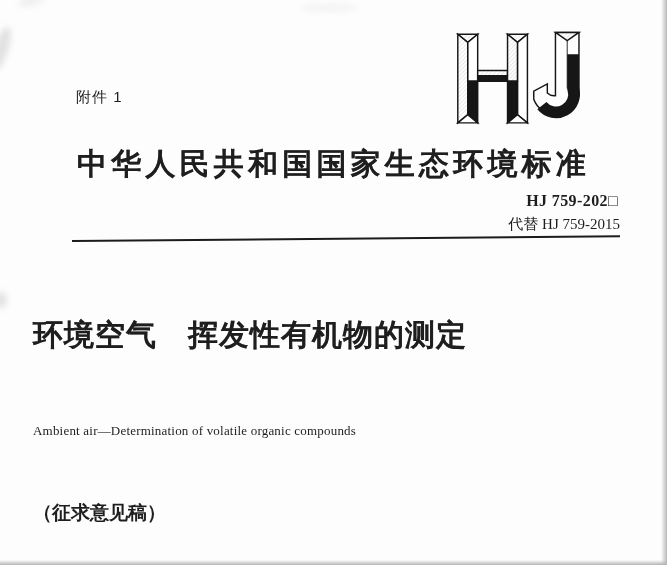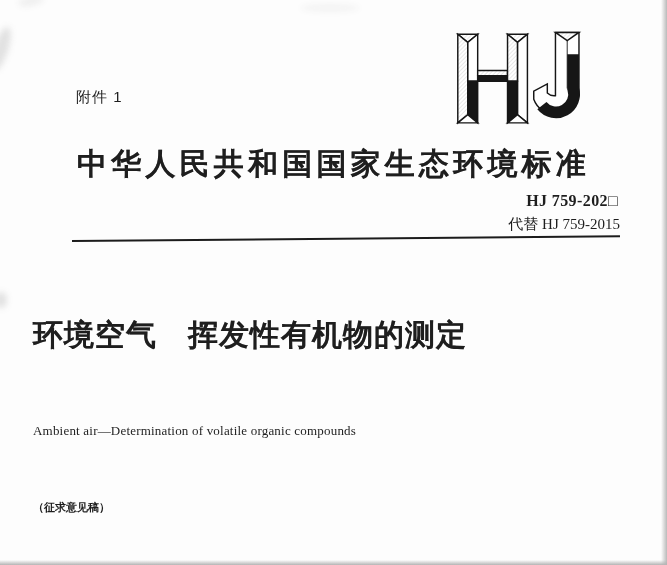--- a/index.html
+++ b/index.html
@@ -44,21 +44,21 @@
   .centerband{left:33px;width:634px;text-align:left;margin:0;}
   .title-cn{font-family:"Liberation Sans","DejaVu Sans",sans-serif;
     font-size:30px;font-weight:bold;letter-spacing:1px;white-space:nowrap;
     text-shadow:0 0 .6px rgba(0,0,0,.5);}
   .l1{top:315px;}
   .l2{top:363px;}
   .title-en{font-size:13px;letter-spacing:.2px;white-space:nowrap;}
   .e1{top:423px;}
   .e2{top:461px;}
   .draft{top:500px;font-family:"Liberation Sans","DejaVu Sans",sans-serif;
-    font-size:11px;font-weight:bold;}
+    font-size:19px;font-weight:bold;}
 </style>
 </head>
 <body>
 
 <div class="page">
 
   <div class="abs smudge s1"></div>
   <div class="abs smudge s2"></div>
   <div class="abs smudge s3"></div>
   <div class="abs smudge s4"></div>

